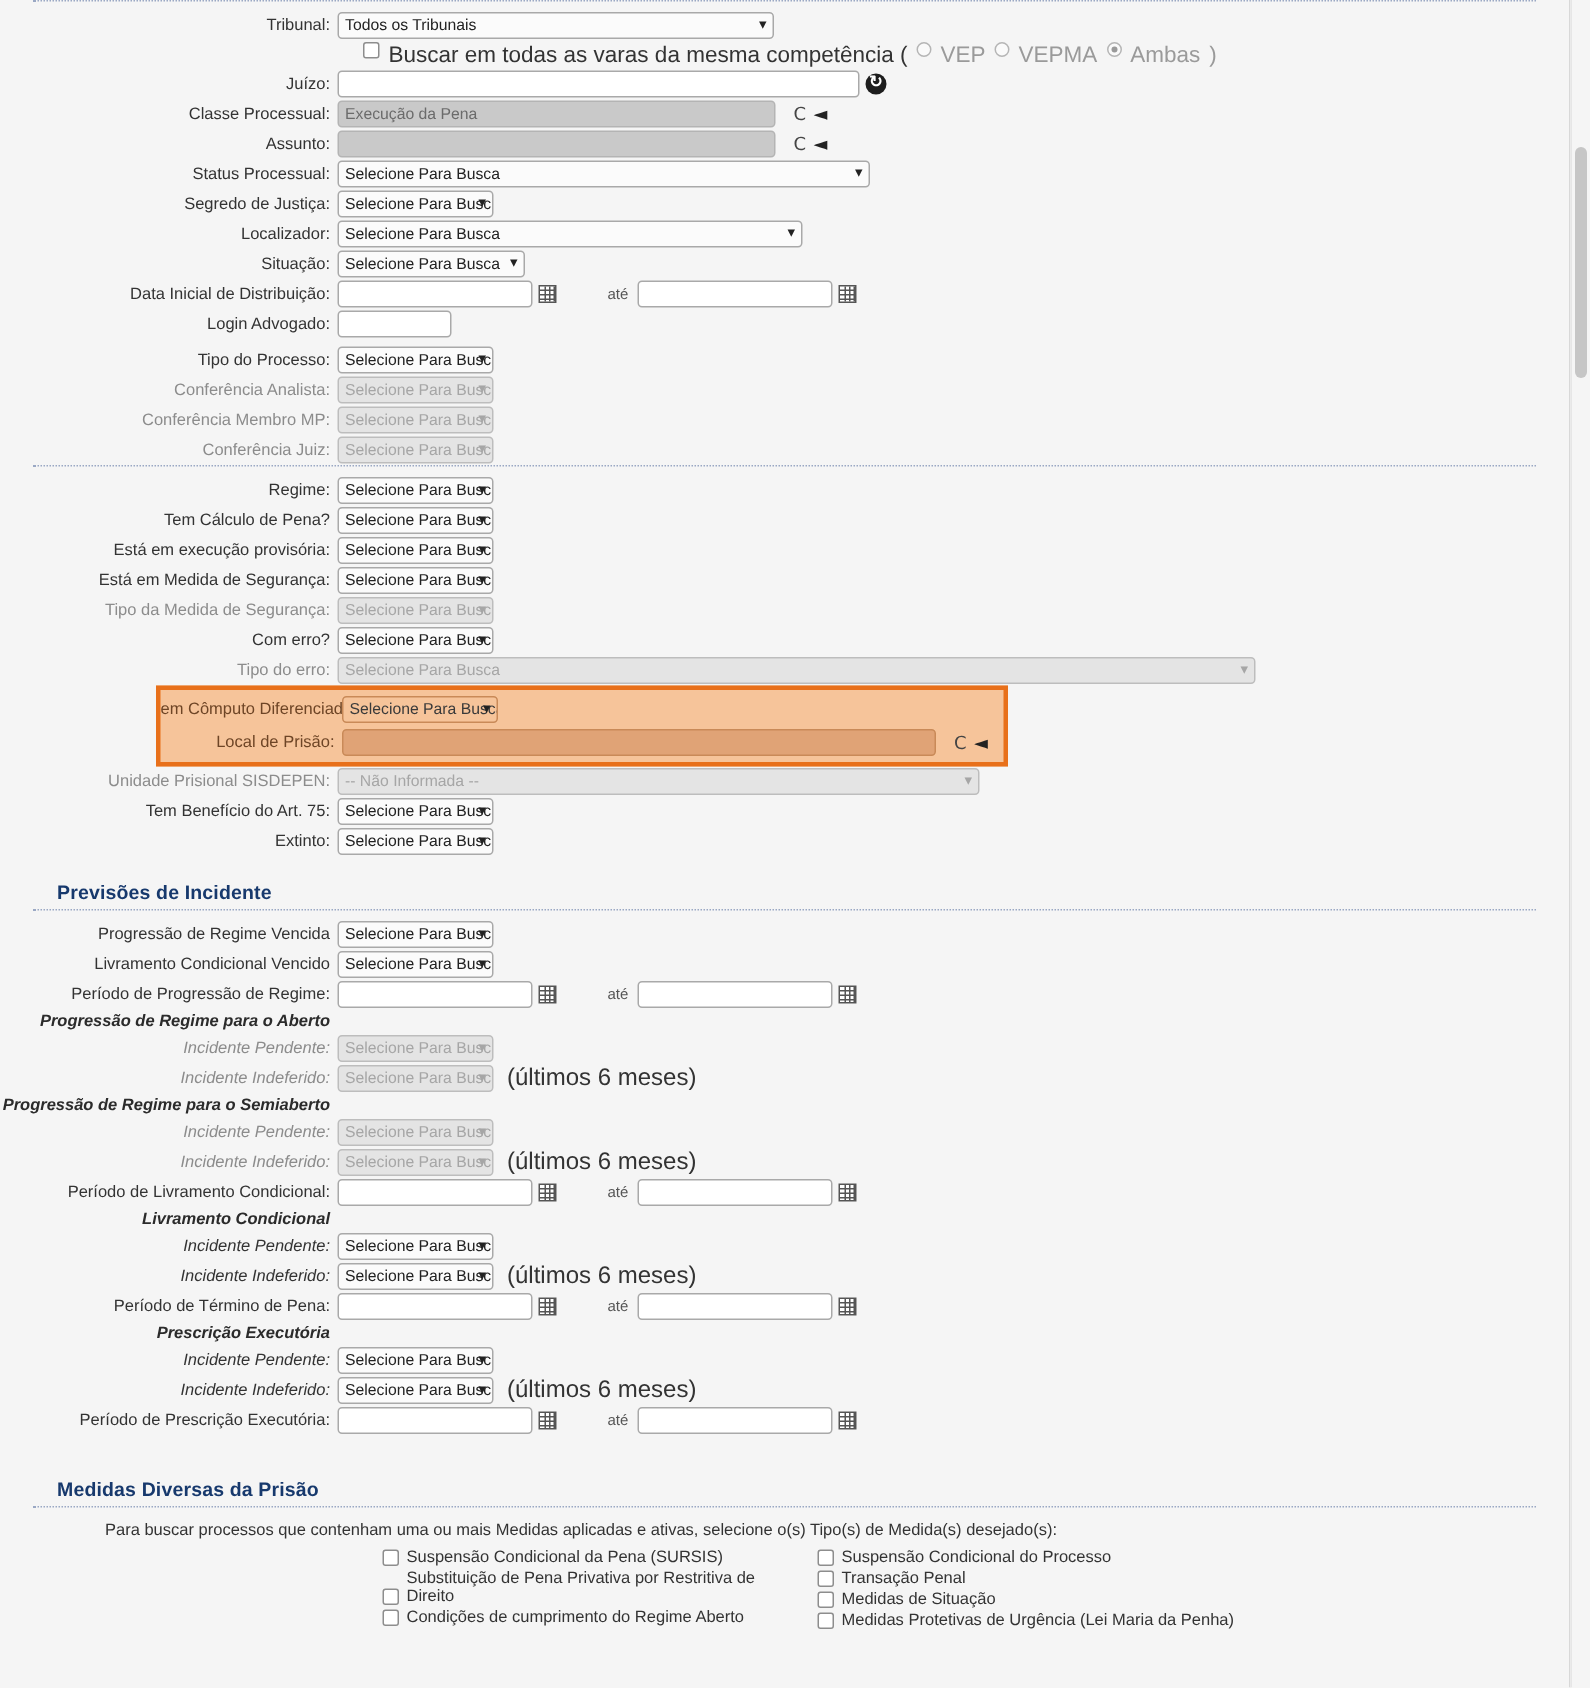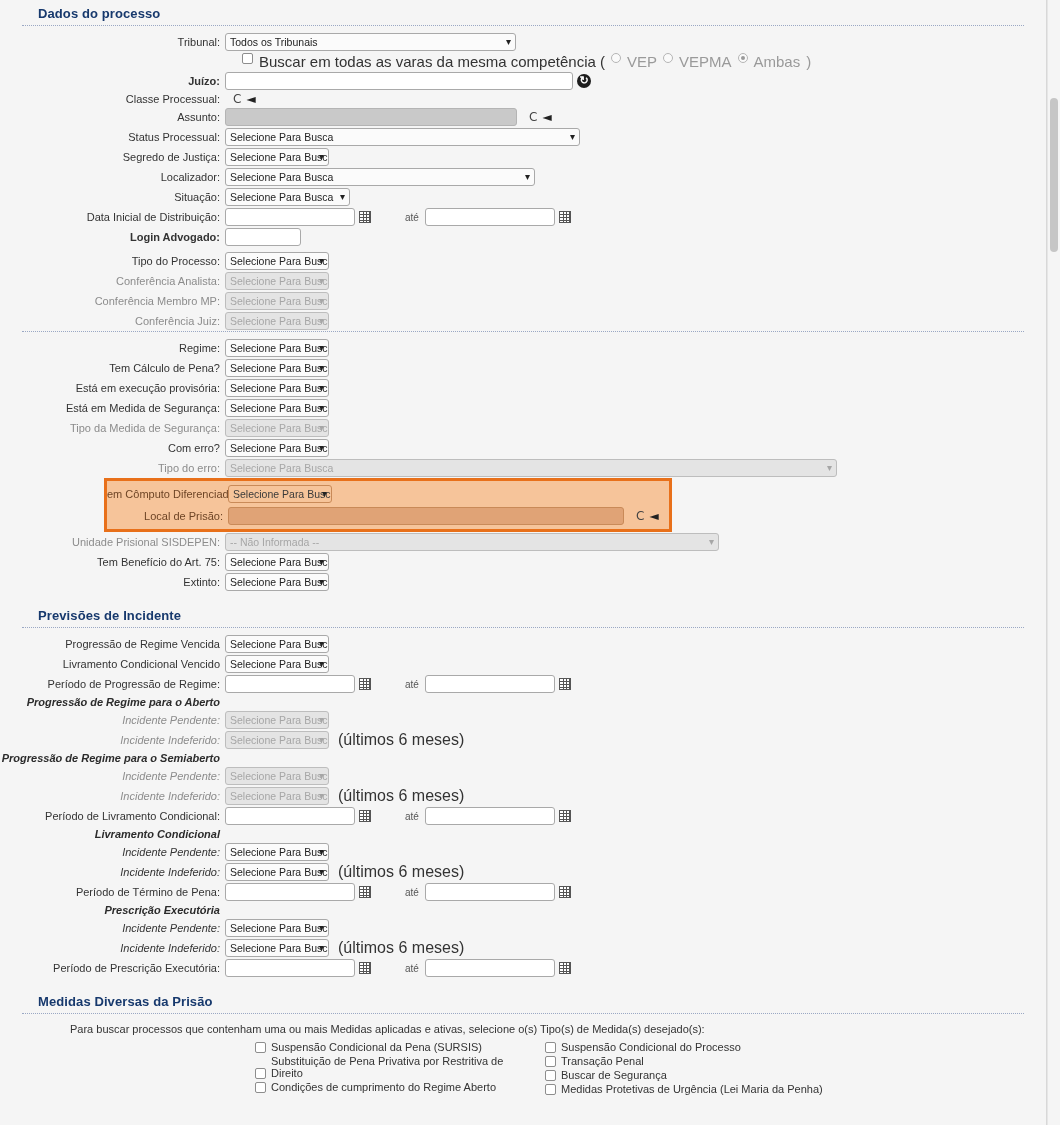--- a/index.html
+++ b/index.html
@@ -54,21 +54,21 @@
   }
   .lbl {
     width: 225px;
     text-align: right;
     padding-right: 5px;
     font-size: 11px;
     color: #333;
     flex: 0 0 225px;
     white-space: nowrap;
   }
-  .lbl.bold { font-weight: bold; }
+  .lbl.bold { font-weight: normal; }
   .lbl.dim { color: #8c8c8c; }
   .lbl.italic { font-style: italic; }
   .fld { display: flex; align-items: center; gap: 4px; }
 
   
   select, .sel {
     font-family: "Liberation Sans", sans-serif;
     font-size: 10.5px;
     color: #222;
     background: #fbfbfb;
@@ -92,21 +92,21 @@
   .sel.disabled {
     background: #e4e4e4;
     color: #a6a6a6;
     border-color: #bdbdbd;
   }
   .sel.disabled::after { color: #a6a6a6; }
   .sel.w-small  { width: 104px; }
   .sel.w-long   { width: 310px; }
   .sel.w-xlong  { width: 291px; }
   .sel.w-xxlong { width: 612px; }
-  .sel.w-sis    { width: 494px; }
+  .sel.w-sis    { width: 428px; }
 
   
   .inp {
     background: #fff;
     border: 1px solid #a9a9a9;
     border-radius: 3px;
     height: 18px;
     font-size: 10.5px;
     color: #222;
     padding: 0 4px;
@@ -199,21 +199,20 @@
   }
   .meas-cols { display: flex; padding-left: 255px; gap: 20px; }
   .meas-col { display: flex; flex-direction: column; gap: 2px; }
   .meas-col.left { width: 270px; }
 </style>
 </head>
 <body>
 
 <div class="page">
 
-  <div class="section-head">Dados do processo</div>
   <div class="section-rule"></div>
 
   <div class="row">
     <div class="lbl">Tribunal:</div>
     <div class="fld">
       <div class="sel w-xlong">Todos os Tribunais</div>
     </div>
   </div>
 
   <div class="row">
@@ -237,20 +236,21 @@
     <div class="lbl bold">Juízo:</div>
     <div class="fld">
       <div class="inp w-juizo"></div>
       <span class="ico-refresh">↻</span>
     </div>
   </div>
 
   <div class="row">
     <div class="lbl">Classe Processual:</div>
     <div class="fld">
+      <div class="inp w-classe disabled">Execução da Pena</div>
       <span class="ico-pair">
         <span class="ico-mag">C</span>
         <span class="ico-clr">◄</span>
       </span>
     </div>
   </div>
 
   <div class="row">
     <div class="lbl">Assunto:</div>
     <div class="fld">
@@ -539,21 +539,21 @@
     <div class="lbl">Período de Prescrição Executória:</div>
     <div class="fld">
       <div class="inp w-date"></div>
       <span class="ico-cal"></span>
       <span class="ate">até</span>
       <div class="inp w-date"></div>
       <span class="ico-cal"></span>
     </div>
   </div>
 
-  <div class="section-head" style="margin-top:10px">Medidas Diversas da Prisão</div>
+  <div class="section-head" style="margin-top:22px">Medidas Diversas da Prisão</div>
   <div class="section-rule"></div>
 
   <div class="meas-intro">Para buscar processos que contenham uma ou mais Medidas aplicadas e ativas, selecione o(s) Tipo(s) de Medida(s) desejado(s):</div>
 
   <div class="meas-cols">
     <div class="meas-col left">
       <div class="chk-line">
         <span class="cb"></span>
         <span>Suspensão Condicional da Pena (SURSIS)</span>
       </div>
@@ -571,21 +571,21 @@
       <div class="chk-line">
         <span class="cb"></span>
         <span>Suspensão Condicional do Processo</span>
       </div>
       <div class="chk-line">
         <span class="cb"></span>
         <span>Transação Penal</span>
       </div>
       <div class="chk-line">
         <span class="cb"></span>
-        <span>Buscar de Segurança</span>
+        <span>Medidas de Situação</span>
       </div>
       <div class="chk-line">
         <span class="cb"></span>
         <span>Medidas Protetivas de Urgência (Lei Maria da Penha)</span>
       </div>
 
     </div>
   </div>
 
 </div>

